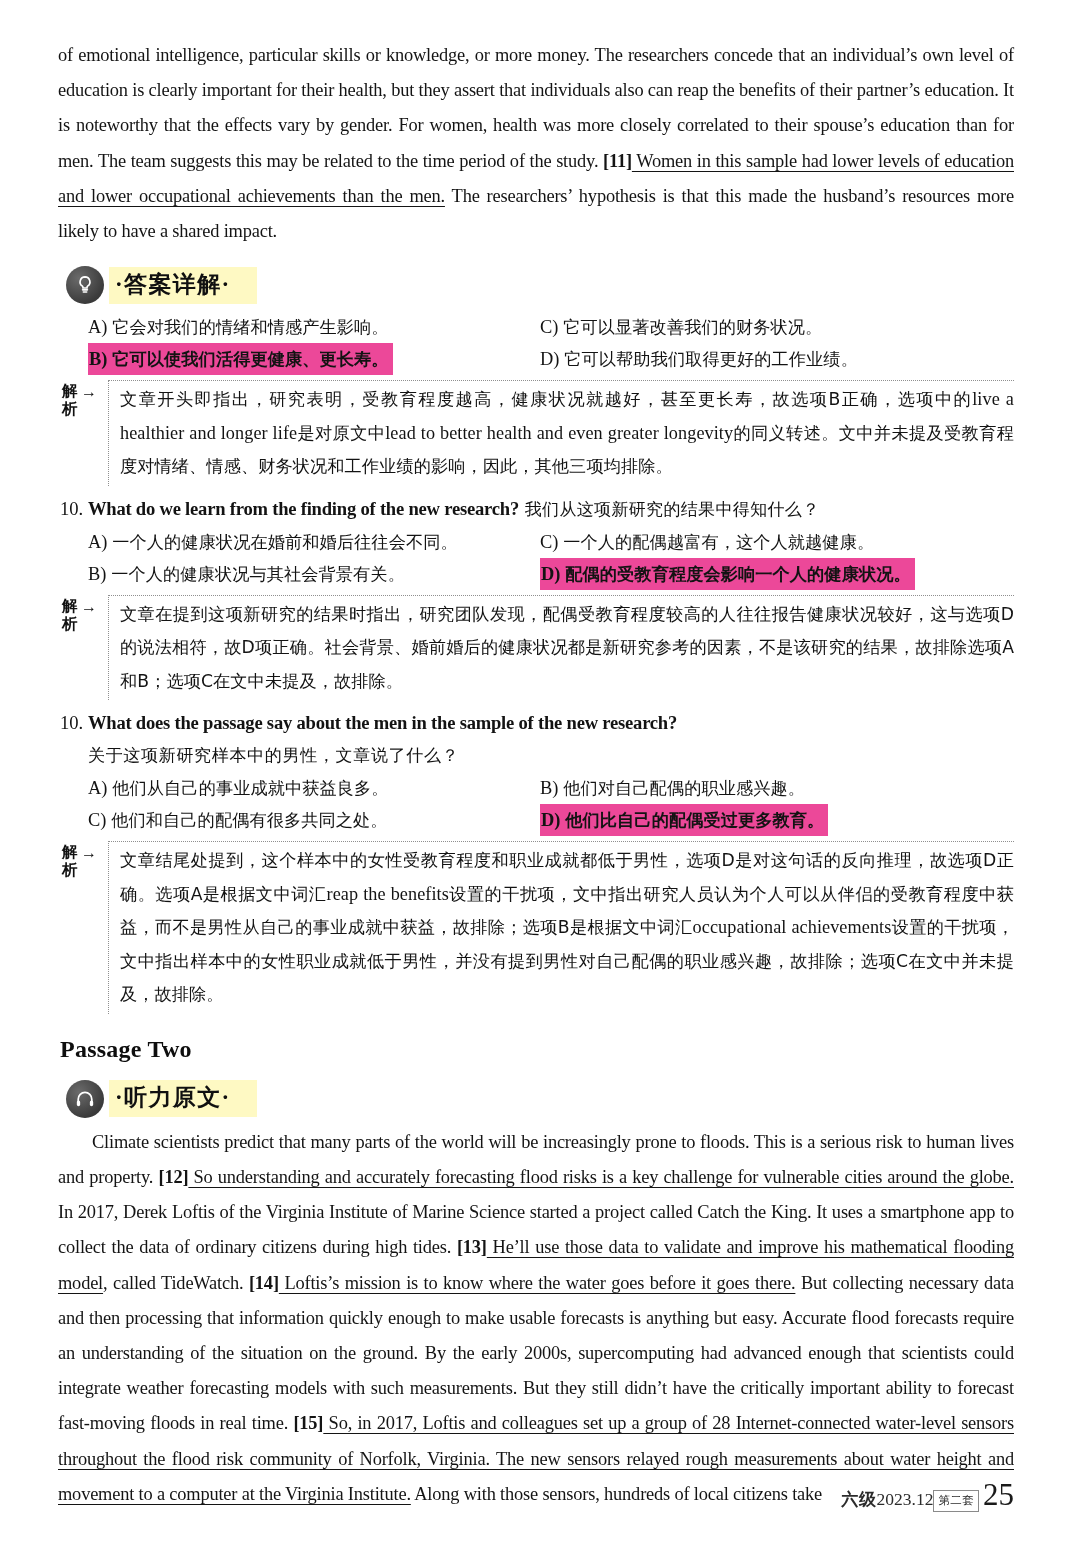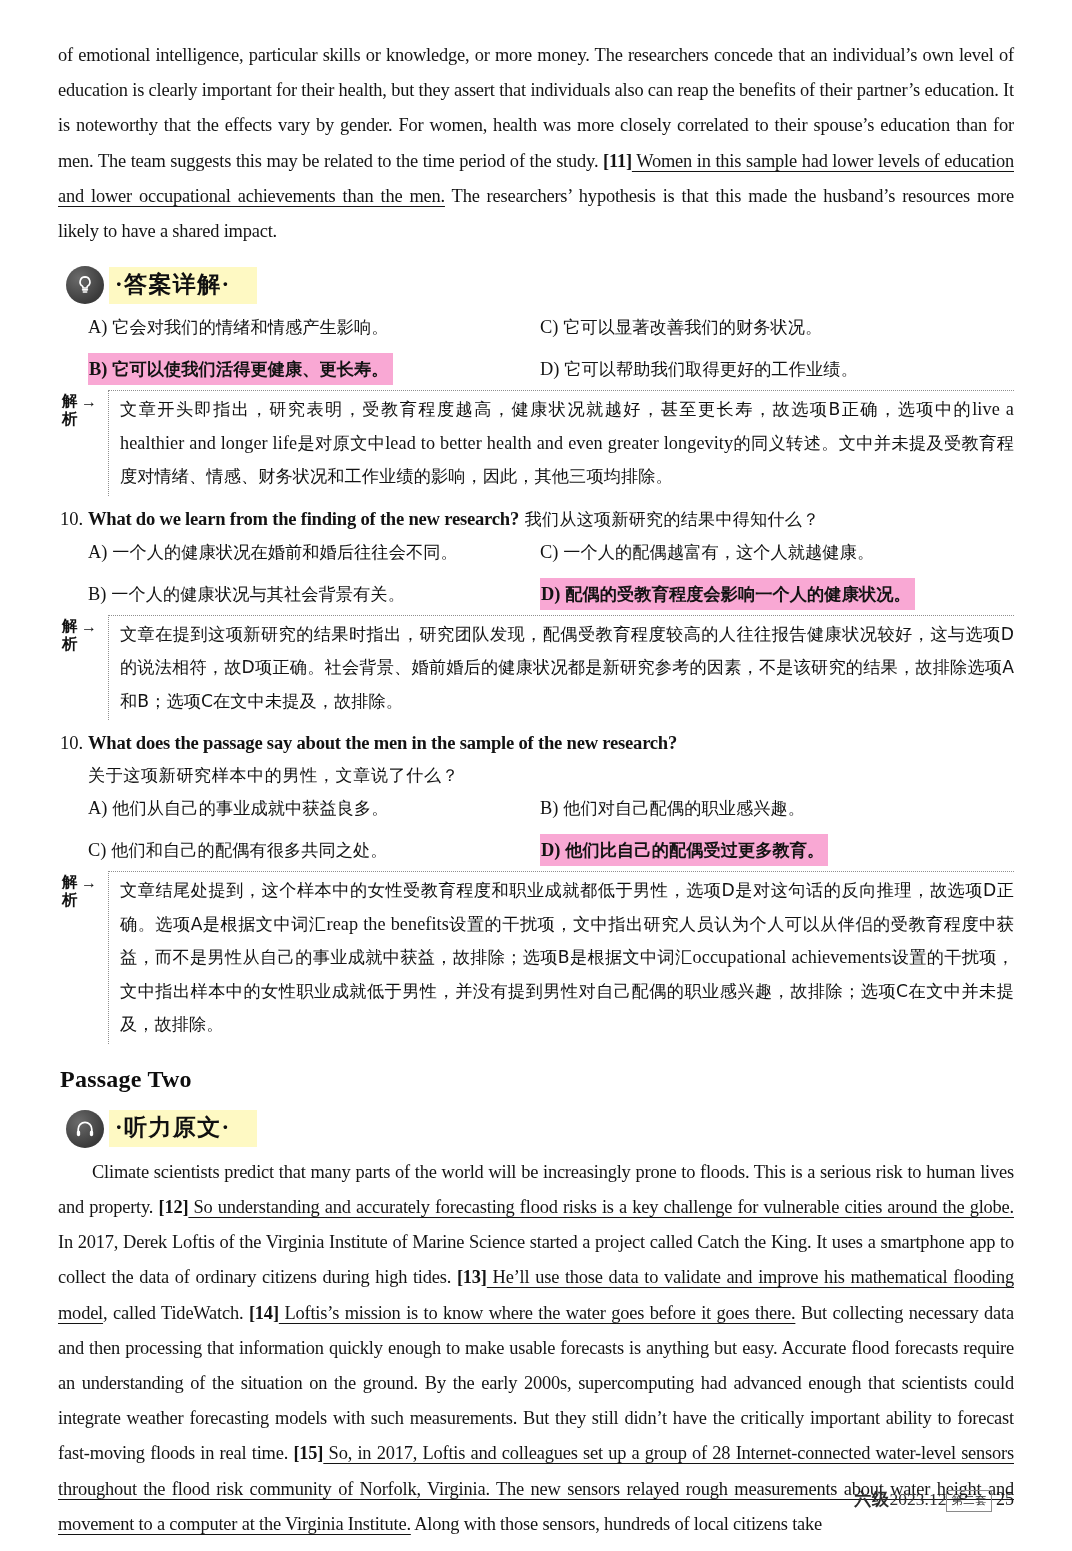--- a/index.html
+++ b/index.html
@@ -97,37 +97,37 @@
     font-family: "DejaVu Sans", "Liberation Sans", sans-serif;
     font-size: 17px;
     line-height: 33px;
     letter-spacing: 0.04em;
   }
 
   .opt-grid {
     display: grid;
     grid-template-columns: 452px 1fr;
     padding-left: 30px;
-    row-gap: 10px;
+    row-gap: 0px;
   }
   .opt {
     font-family: "DejaVu Sans", "Liberation Sans", sans-serif;
     font-size: 17.2px;
     line-height: 32px;
     color: #131313;
     letter-spacing: 0.005em;
     white-space: nowrap;
   }
   .opt .lab {
     font-family: "Liberation Serif", "DejaVu Serif", serif;
     font-size: 18.4px;
   }
   .opt.correct {
     font-weight: bold;
-    background: #f9a8d4;
+    background: #ec4899;
     display: inline-block;
     padding: 0 4px 0 1px;
     justify-self: start;
   }
 
   
   .exp {
     display: flex;
     margin: 5px 0 6px 0;
     padding-left: 4px;
@@ -203,21 +203,21 @@
     font-family: "DejaVu Sans", "Liberation Sans", sans-serif;
     font-size: 11.5px;
     border: 1px solid #8a8a8a;
     padding: 2px 4px 3px 4px;
     letter-spacing: 0.03em;
     position: relative;
     top: -1px;
   }
   .f-page {
     font-family: "Liberation Serif", "DejaVu Serif", serif;
-    font-size: 18px;
+    font-size: 31px;
     margin-left: 4px;
     color: #1a1a1a;
   }
 </style>
 </head>
 <body>
 
 <div class="page">
 
   <p class="para"><span>of emotional intelligence, particular skills or knowledge, or more money. The researchers concede that an individual’s own level of education is clearly important for their health, but they assert that individuals also can reap the benefits of their partner’s education. It is noteworthy that the effects vary by gender. For women, health was more closely correlated to their spouse’s education than for men. The team suggests this may be related to the time period of the study. </span><span class="cue">[11]</span><span class="u"> Women in this sample had lower levels of education and lower occupational achievements than the men.</span><span> The researchers’ hypothesis is that this made the husband’s resources more likely to have a shared impact.</span></p>

